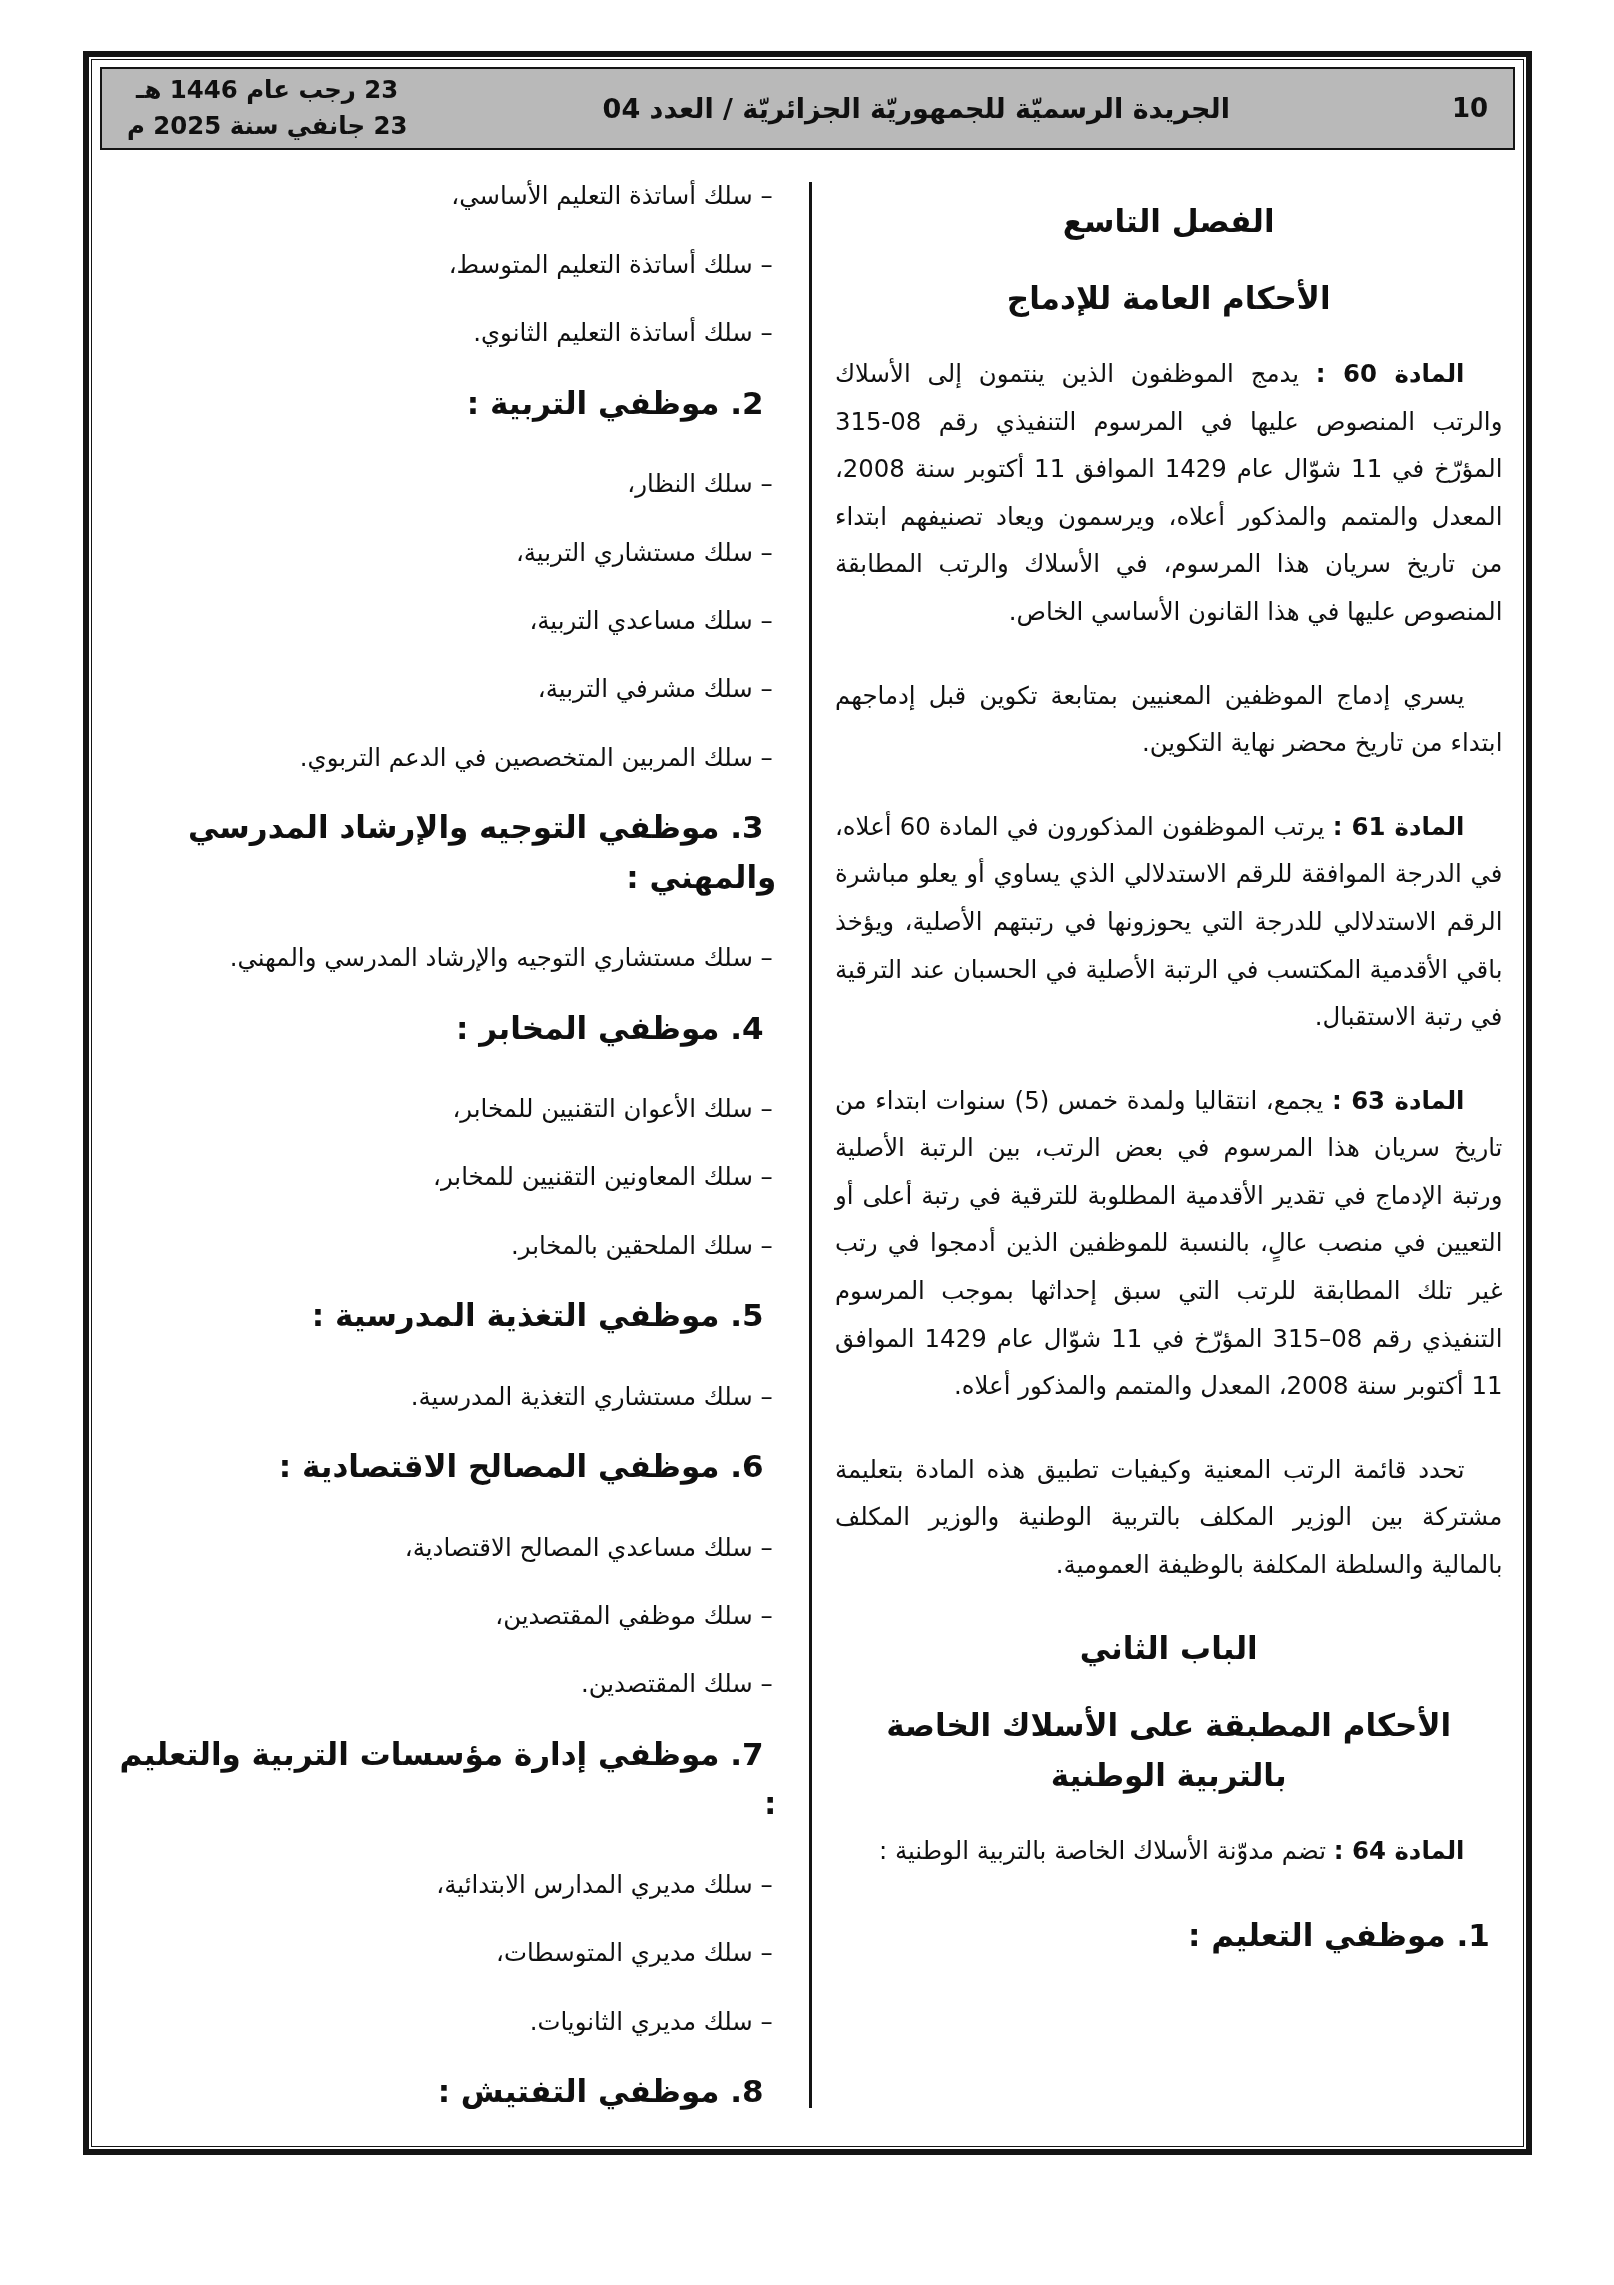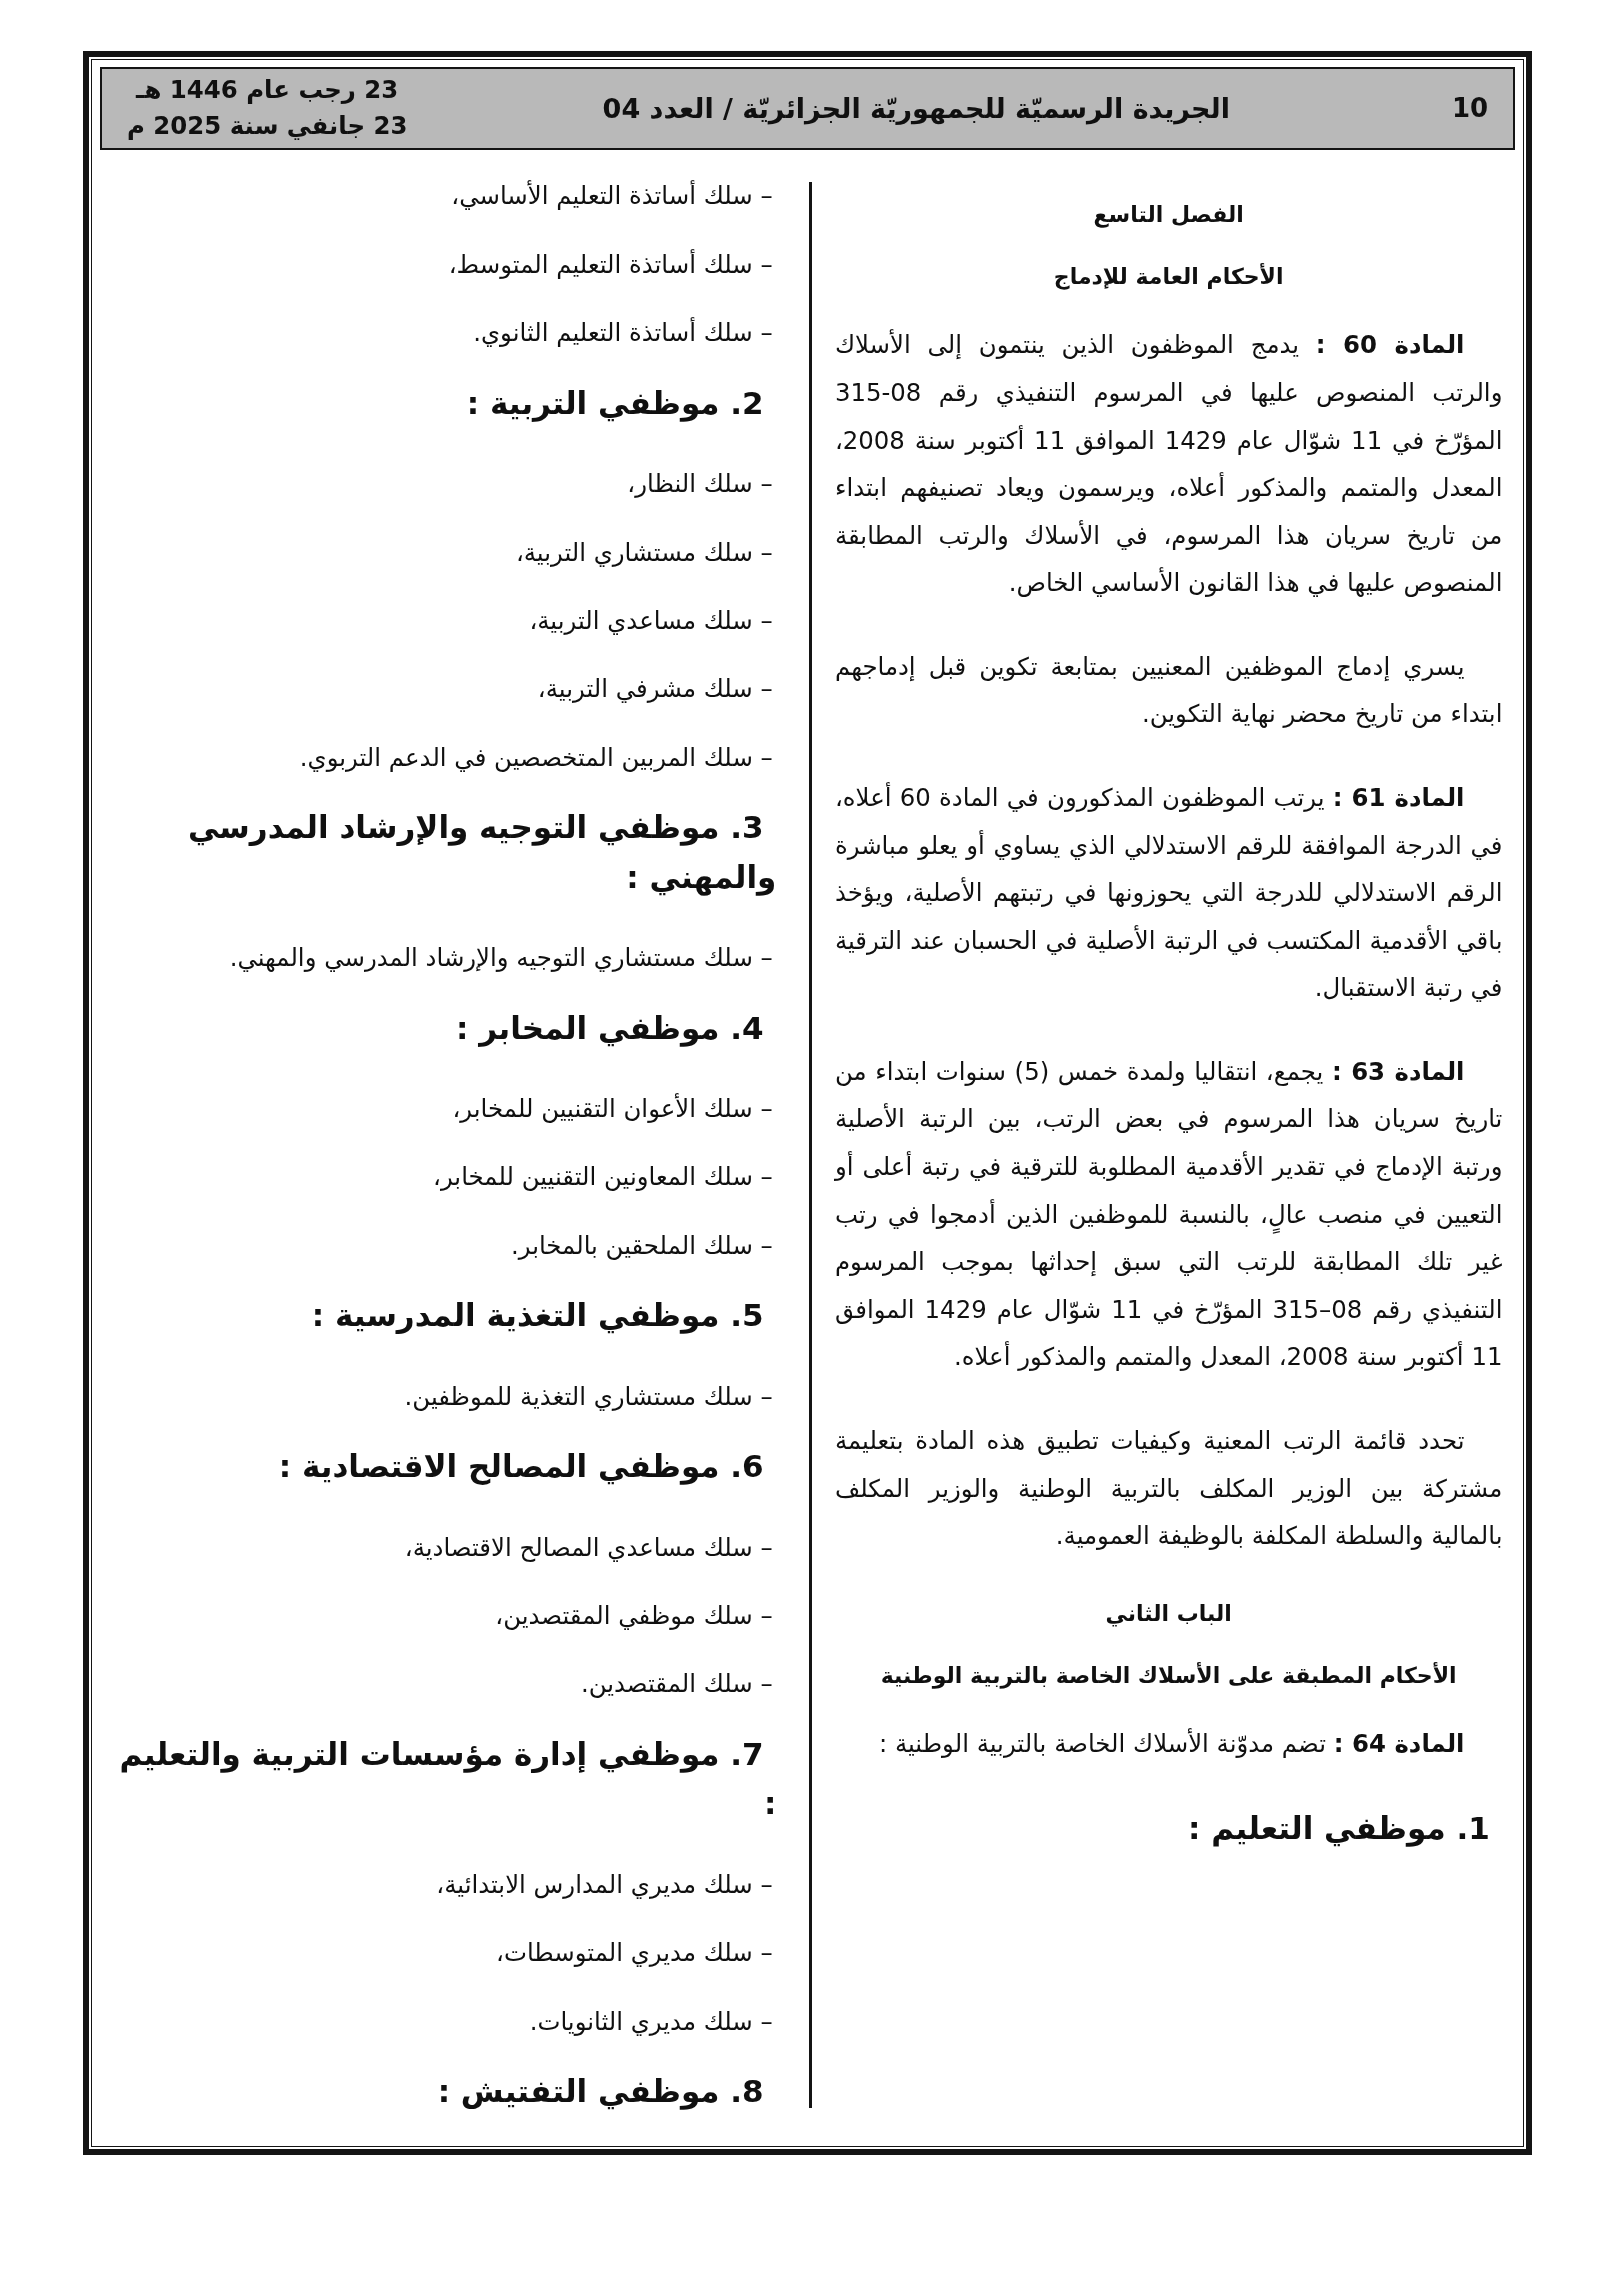--- a/index.html
+++ b/index.html
@@ -28,21 +28,21 @@
     height:calc(100% - 101px);
     padding-top:23.5px;box-sizing:border-box;
   }
   .divider{width:2.7px;background:#141414;margin:9px 18px 12.7px 18px;}
   .col{flex:1;overflow:hidden;}
   .col-articles{padding:0 12.7px 0 5.4px;}
   .col-lists{padding:0 14.5px 0 9px;}
 
   .block{font-size:24.4px;}
   .chapter{
-    text-align:center;font-weight:bold;font-size:22px;
+    text-align:center;font-weight:bold;font-size:31px;
     margin:23.5px 0 27px 0;line-height:1.6;
   }
   .article,.para{
     text-align:justify;line-height:1.95;margin:0 0 36px 0;text-indent:38px;
   }
   .article .label{font-weight:bold;}
   .num{
     font-weight:bold;font-size:31px;margin:22px 0 33px 0;text-indent:12.7px;line-height:1.6;
   }
   .item{
@@ -91,21 +91,21 @@
           <div class="block item">– سلك مساعدي التربية،</div>
           <div class="block item">– سلك مشرفي التربية،</div>
           <div class="block item">– سلك المربين المتخصصين في الدعم التربوي.</div>
           <div class="block num">3. موظفي التوجيه والإرشاد المدرسي والمهني :</div>
           <div class="block item">– سلك مستشاري التوجيه والإرشاد المدرسي والمهني.</div>
           <div class="block num">4. موظفي المخابر :</div>
           <div class="block item">– سلك الأعوان التقنيين للمخابر،</div>
           <div class="block item">– سلك المعاونين التقنيين للمخابر،</div>
           <div class="block item">– سلك الملحقين بالمخابر.</div>
           <div class="block num">5. موظفي التغذية المدرسية :</div>
-          <div class="block item">– سلك مستشاري التغذية للموظفين.</div>
+          <div class="block item">– سلك مستشاري التغذية المدرسية.</div>
           <div class="block num">6. موظفي المصالح الاقتصادية :</div>
           <div class="block item">– سلك مساعدي المصالح الاقتصادية،</div>
           <div class="block item">– سلك موظفي المقتصدين،</div>
           <div class="block item">– سلك المقتصدين.</div>
           <div class="block num">7. موظفي إدارة مؤسسات التربية والتعليم :</div>
           <div class="block item">– سلك مديري المدارس الابتدائية،</div>
           <div class="block item">– سلك مديري المتوسطات،</div>
           <div class="block item">– سلك مديري الثانويات.</div>
           <div class="block num">8. موظفي التفتيش :</div>
           <div class="block item">– سلك مفتشي التعليم الابتدائي،</div>

